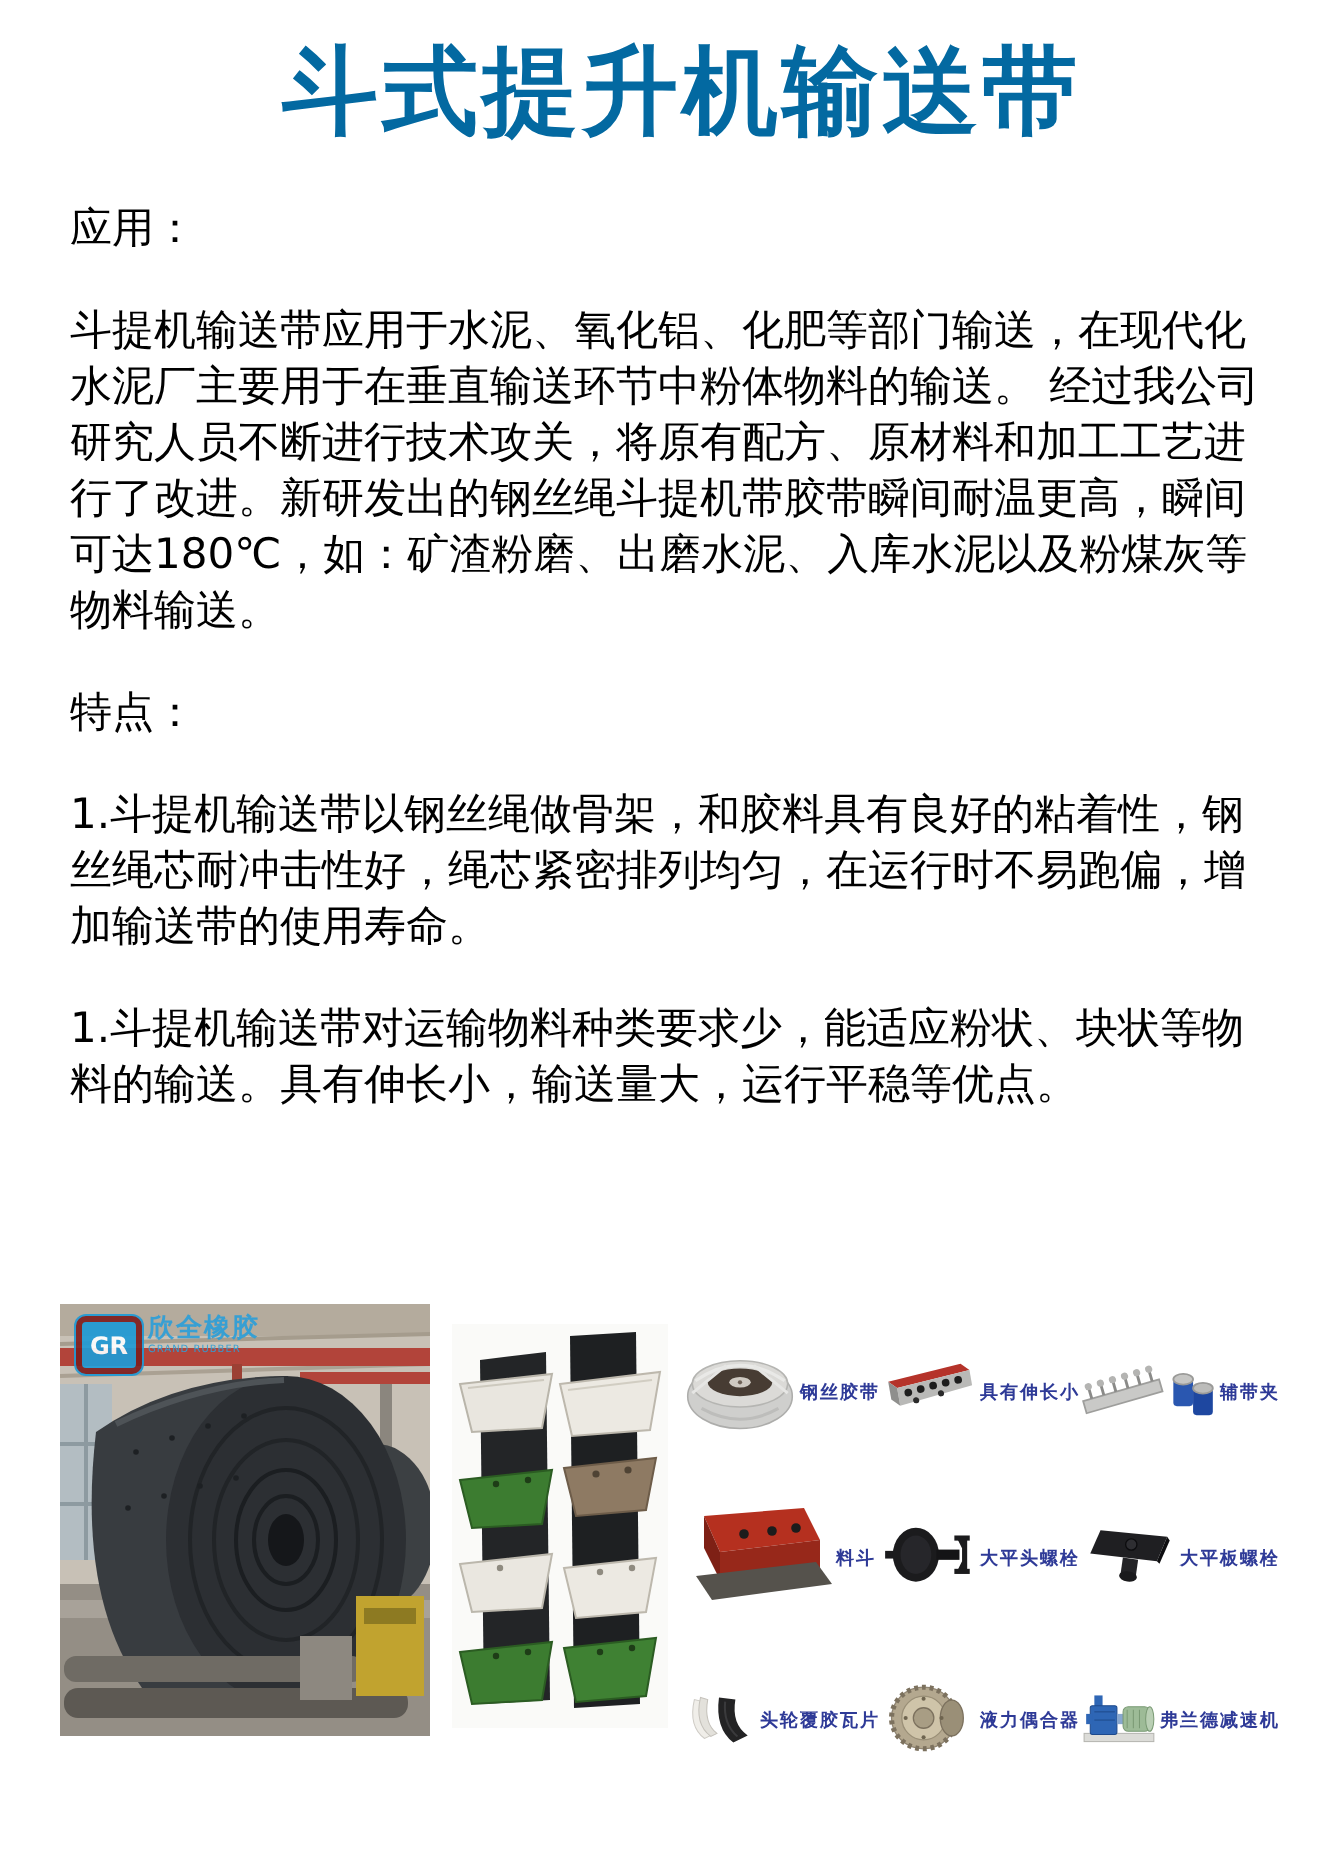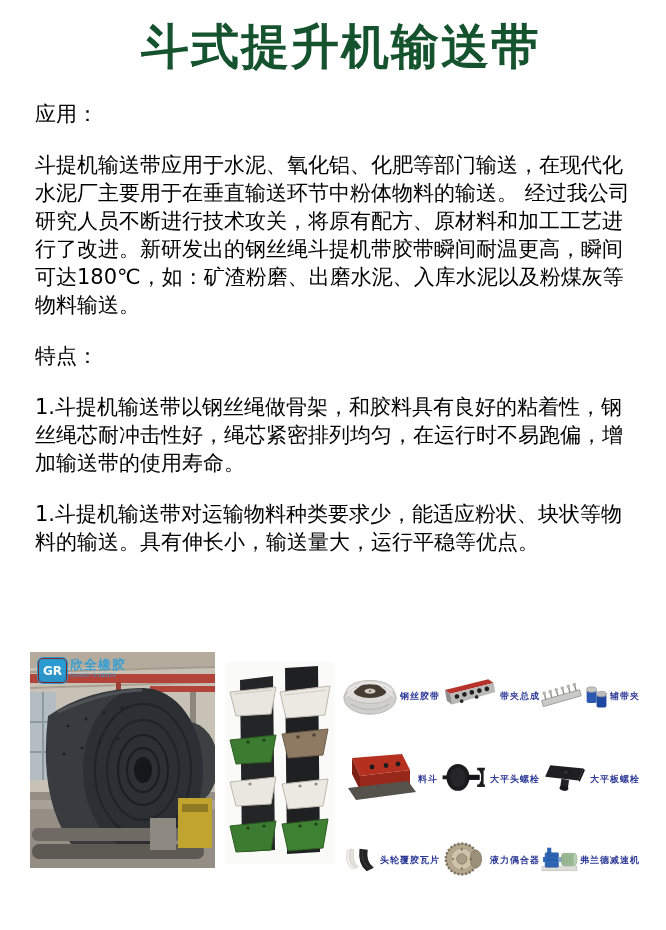--- a/index.html
+++ b/index.html
@@ -2,39 +2,39 @@
 <html><head>
 <meta charset="utf-8">
 <style>
   html,body{margin:0;padding:0;background:#ffffff;}
   .page{
     position:relative;width:666px;height:930px;background:#ffffff;overflow:hidden;
     font-family:"DejaVu Sans",sans-serif;color:#000;
   }
   .page-title{
     margin:16px 0 0 16px;text-align:center;font-size:48px;font-weight:700;
-    letter-spacing:2px;line-height:1.25;color:#14532d;
+    letter-spacing:2px;line-height:1.25;color:#0369a1;
   }
   .content{
     position:absolute;top:100px;left:35px;width:597px;
     font-size:21px;line-height:28px;color:#000;text-align:left;
   }
   .content p{margin:0 0 23px 0;word-break:break-all;}
   
   .photos{position:absolute;top:650px;left:0;width:666px;height:260px;}
   .photo-roll{position:absolute;left:30px;top:2px;width:185px;height:216px;}
   .photo-roll svg{display:block;width:100%;height:100%;}
   .photo-buckets{position:absolute;left:226px;top:12px;width:108px;height:202px;}
   .photo-buckets svg{display:block;width:100%;height:100%;}
   
   .logo{
     position:absolute;left:8px;top:6px;display:flex;align-items:flex-start;opacity:.92;
   }
   .logo-box{
-    width:27px;height:23px;background:#1f9ad6;border-radius:5px;border:1px solid #7f1d1d;
+    width:27px;height:23px;background:#1f9ad6;border-radius:5px;border:3px solid #7f1d1d;
     color:#fff;font-size:12px;font-weight:700;display:flex;align-items:center;justify-content:center;
     box-shadow:0 0 0 1px #1f9ad6;
   }
   .logo-text{margin-left:3px;line-height:1;}
   .logo-cn{font-size:13px;font-weight:700;color:#2d9fd8;letter-spacing:1px;}
   .logo-en{font-size:5px;color:#2d9fd8;letter-spacing:.5px;margin-top:2px;}
   
   .product-grid{
     position:absolute;left:340px;top:0;width:300px;
     display:grid;grid-template-columns:repeat(3,100px);grid-template-rows:90px 76px 86px;
@@ -166,21 +166,21 @@
             <polygon points="8,16 14,22 14,36 8,30" fill="#8f8f8d"></polygon>
             <circle cx="22" cy="27" r="3" fill="#1e1e1e"></circle>
               <circle cx="32" cy="26" r="3" fill="#1e1e1e"></circle>
             <circle cx="42" cy="25" r="3" fill="#1e1e1e"></circle>
               <circle cx="52" cy="24.5" r="3" fill="#1e1e1e"></circle>
             <circle cx="62" cy="24" r="3" fill="#1e1e1e"></circle>
             <circle cx="27" cy="34" r="2.4" fill="#2a2a2a"></circle>
               <circle cx="47" cy="32" r="2.4" fill="#2a2a2a"></circle>
           </g>
         </svg>
-        <div class="product-label">带夹总成</div>
+        <div class="product-label">具有伸长小</div>
       </div>
 
       <div class="product-cell">
         <svg viewBox="0 0 78 56">
           <g transform="rotate(-16 24 32)">
             <rect x="2" y="28" width="44" height="7" fill="#c9c9c7" stroke="#9e9e9c"></rect>
             <g stroke="#8a8a88" stroke-width="1.6">
               <line x1="7" y1="28" x2="7" y2="22"></line>
                 <line x1="14" y1="28" x2="14" y2="22"></line>
               <line x1="21" y1="28" x2="21" y2="22"></line>

